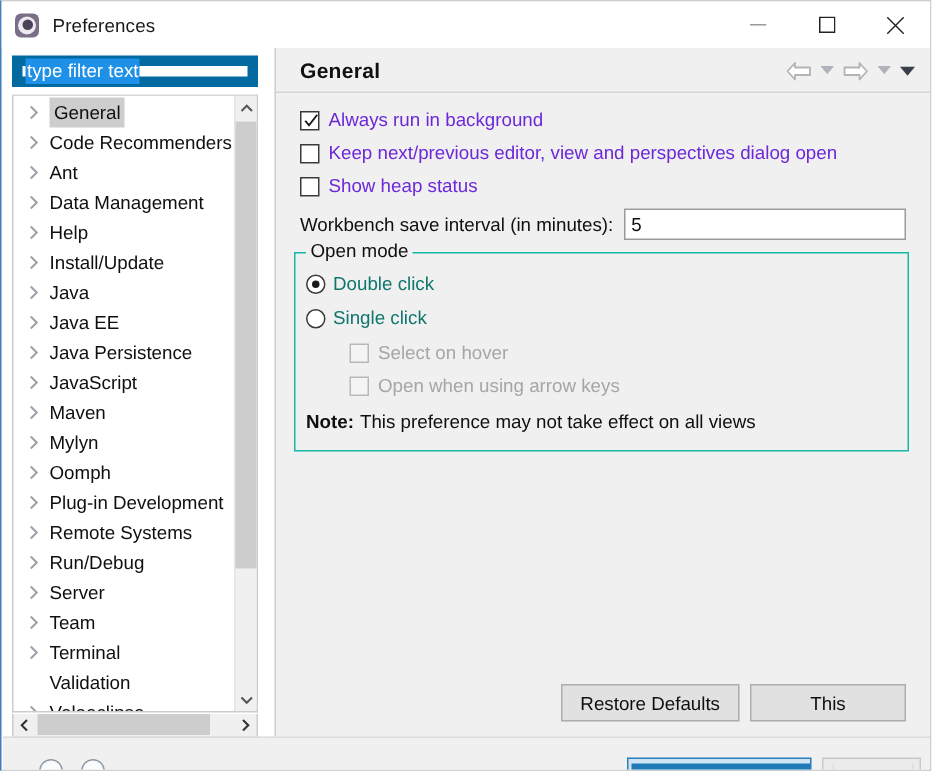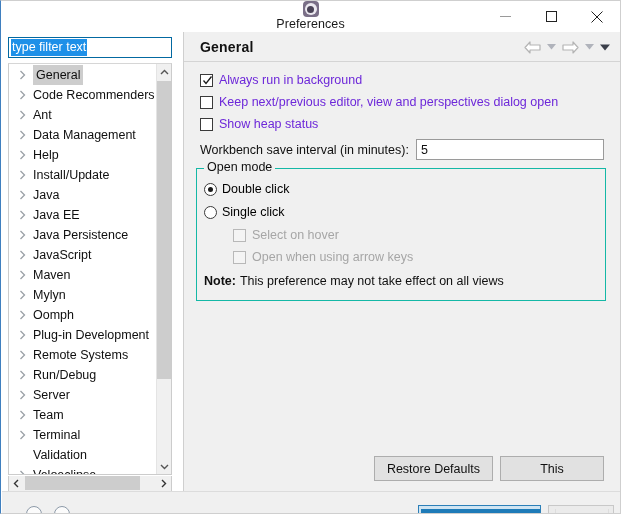--- a/index.html
+++ b/index.html
@@ -19,21 +19,21 @@
     border: 1px solid #cfcfcf;
     border-left-color: #3f7fbf;
     overflow: hidden;
   }
 
   
   #titlebar {
     position: absolute; left: 0; top: 0;
     width: 619px; height: 31px;
     background: #ffffff;
-    display: flex; align-items: center; flex-direction: column;
+    display: flex; align-items: center;
   }
   #title-icon {
     width: 16px; height: 16px;
     margin-left: 9px; margin-right: 9px;
     position: relative;
     flex: 0 0 auto;
   }
   #title-icon .gear-outer {
     position: absolute; left: 0; top: 0;
     width: 16px; height: 16px;
@@ -66,21 +66,21 @@
   }
   #btn-min  { right: 92px; }
   #btn-max  { right: 46px; }
   #btn-close{ right: 0px; }
   .wbtn svg { display: block; }
 
   
   #filter-box {
     position: absolute; left: 7px; top: 36px;
     width: 164px; height: 21px;
-    border: 1px solid #0369a1;
+    border: 7px solid #0369a1;
     background: #ffffff;
     display: flex; align-items: center;
     padding-left: 2px;
   }
   #filter-text {
     font-size: 12.5px;
     color: #ffffff;
     background: #1e90e8;
     padding: 1px 1px 1px 1px;
     line-height: 15px;
@@ -270,21 +270,21 @@
     flex: 0 0 auto;
     margin-right: 5px;
     position: relative;
   }
   .radio .dot {
     position: absolute; left: 3px; top: 3px;
     width: 5px; height: 5px;
     border-radius: 50%;
     background: #1a1a1a;
   }
-  .radio-label { font-size: 12.5px; color: #000000; }
+  .radio-label { font-size: 12.5px; color: #0f766e; }
 
   #note-row {
     position: absolute; left: 7px; top: 105px;
     display: flex; align-items: baseline;
     white-space: nowrap;
   }
   #note-bold { font-size: 12.5px; font-weight: bold; color: #0f0f0f; margin-right: 4px; }
   #note-text { font-size: 12.5px; color: #0f0f0f; }
 
   

